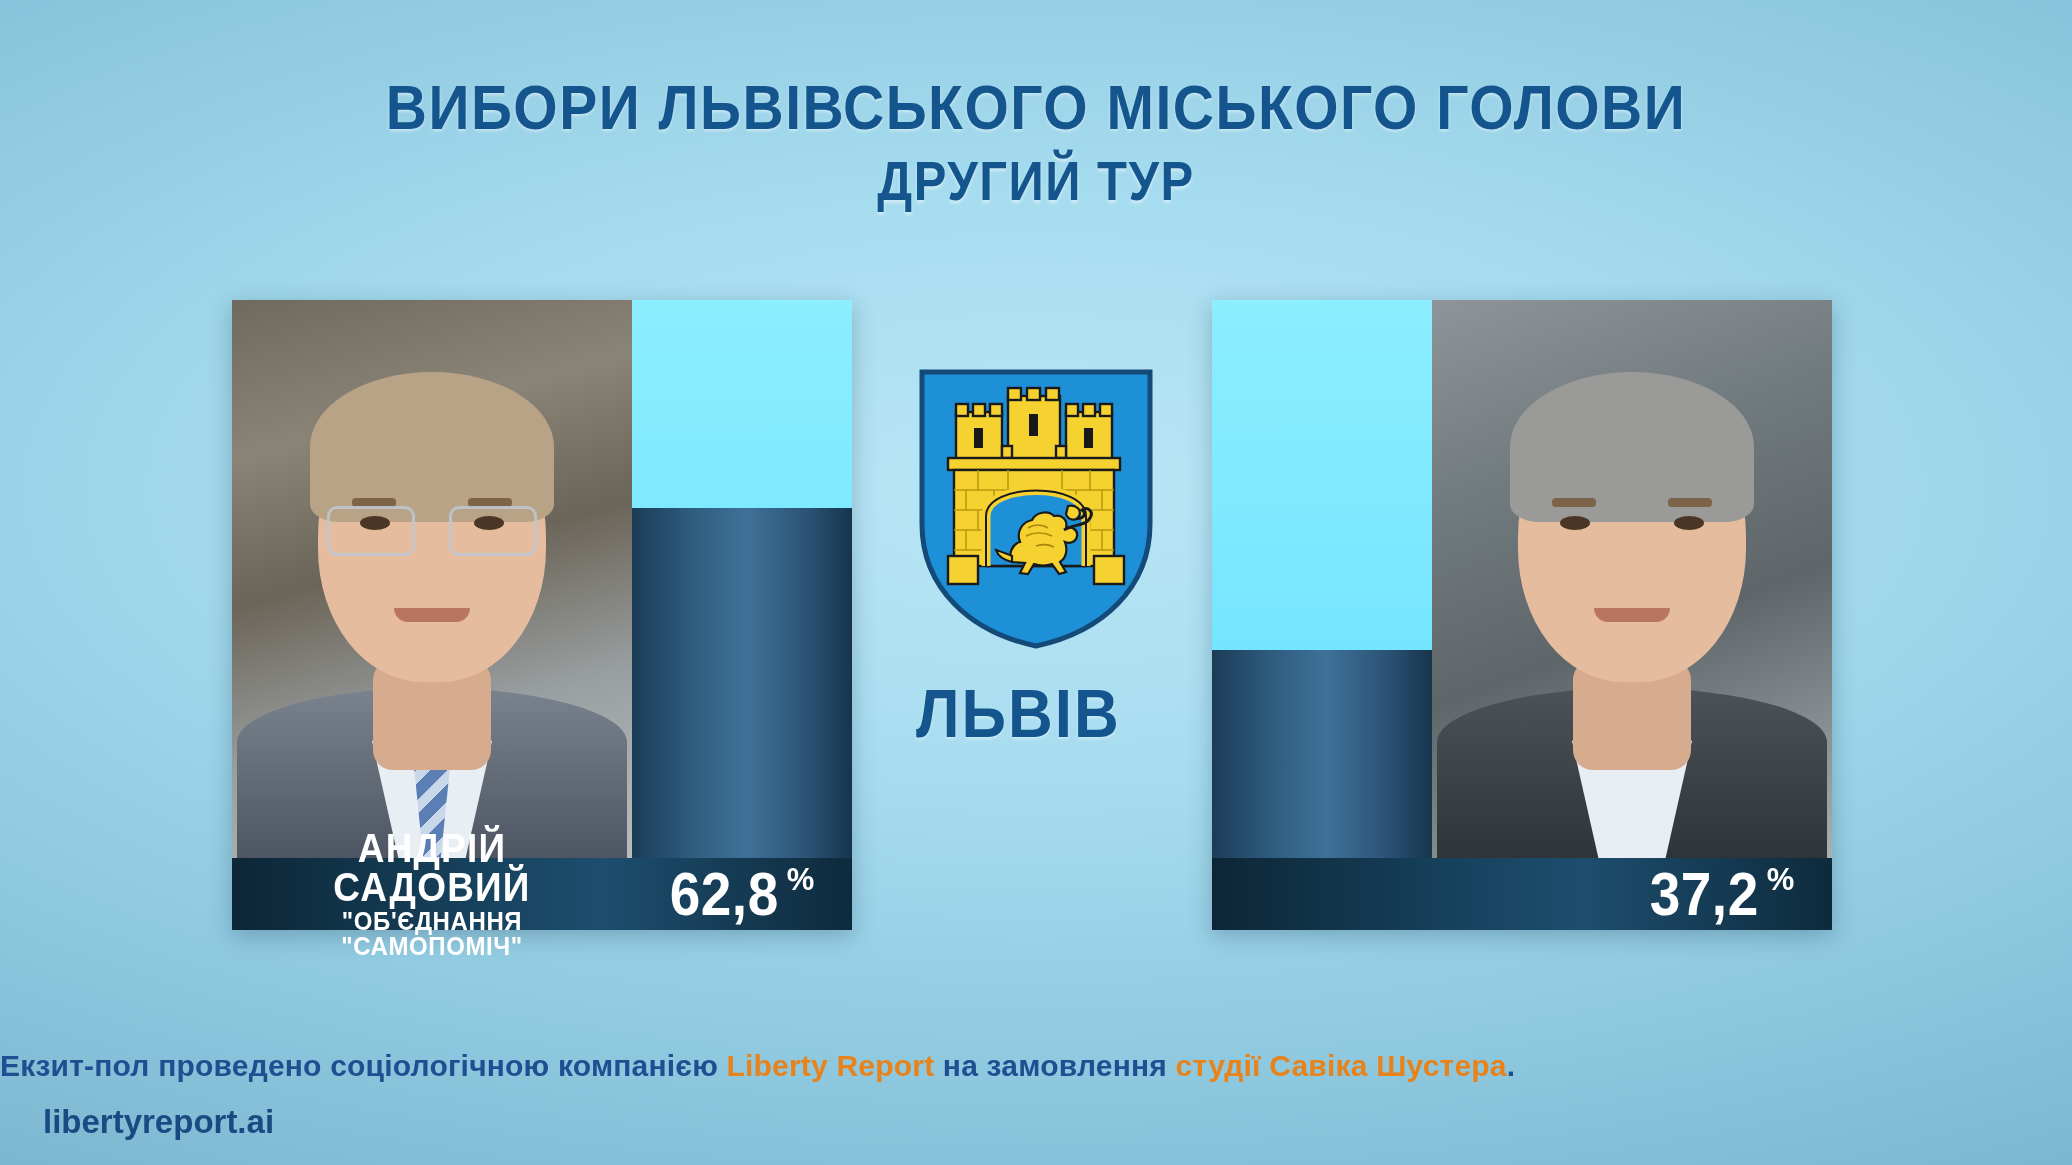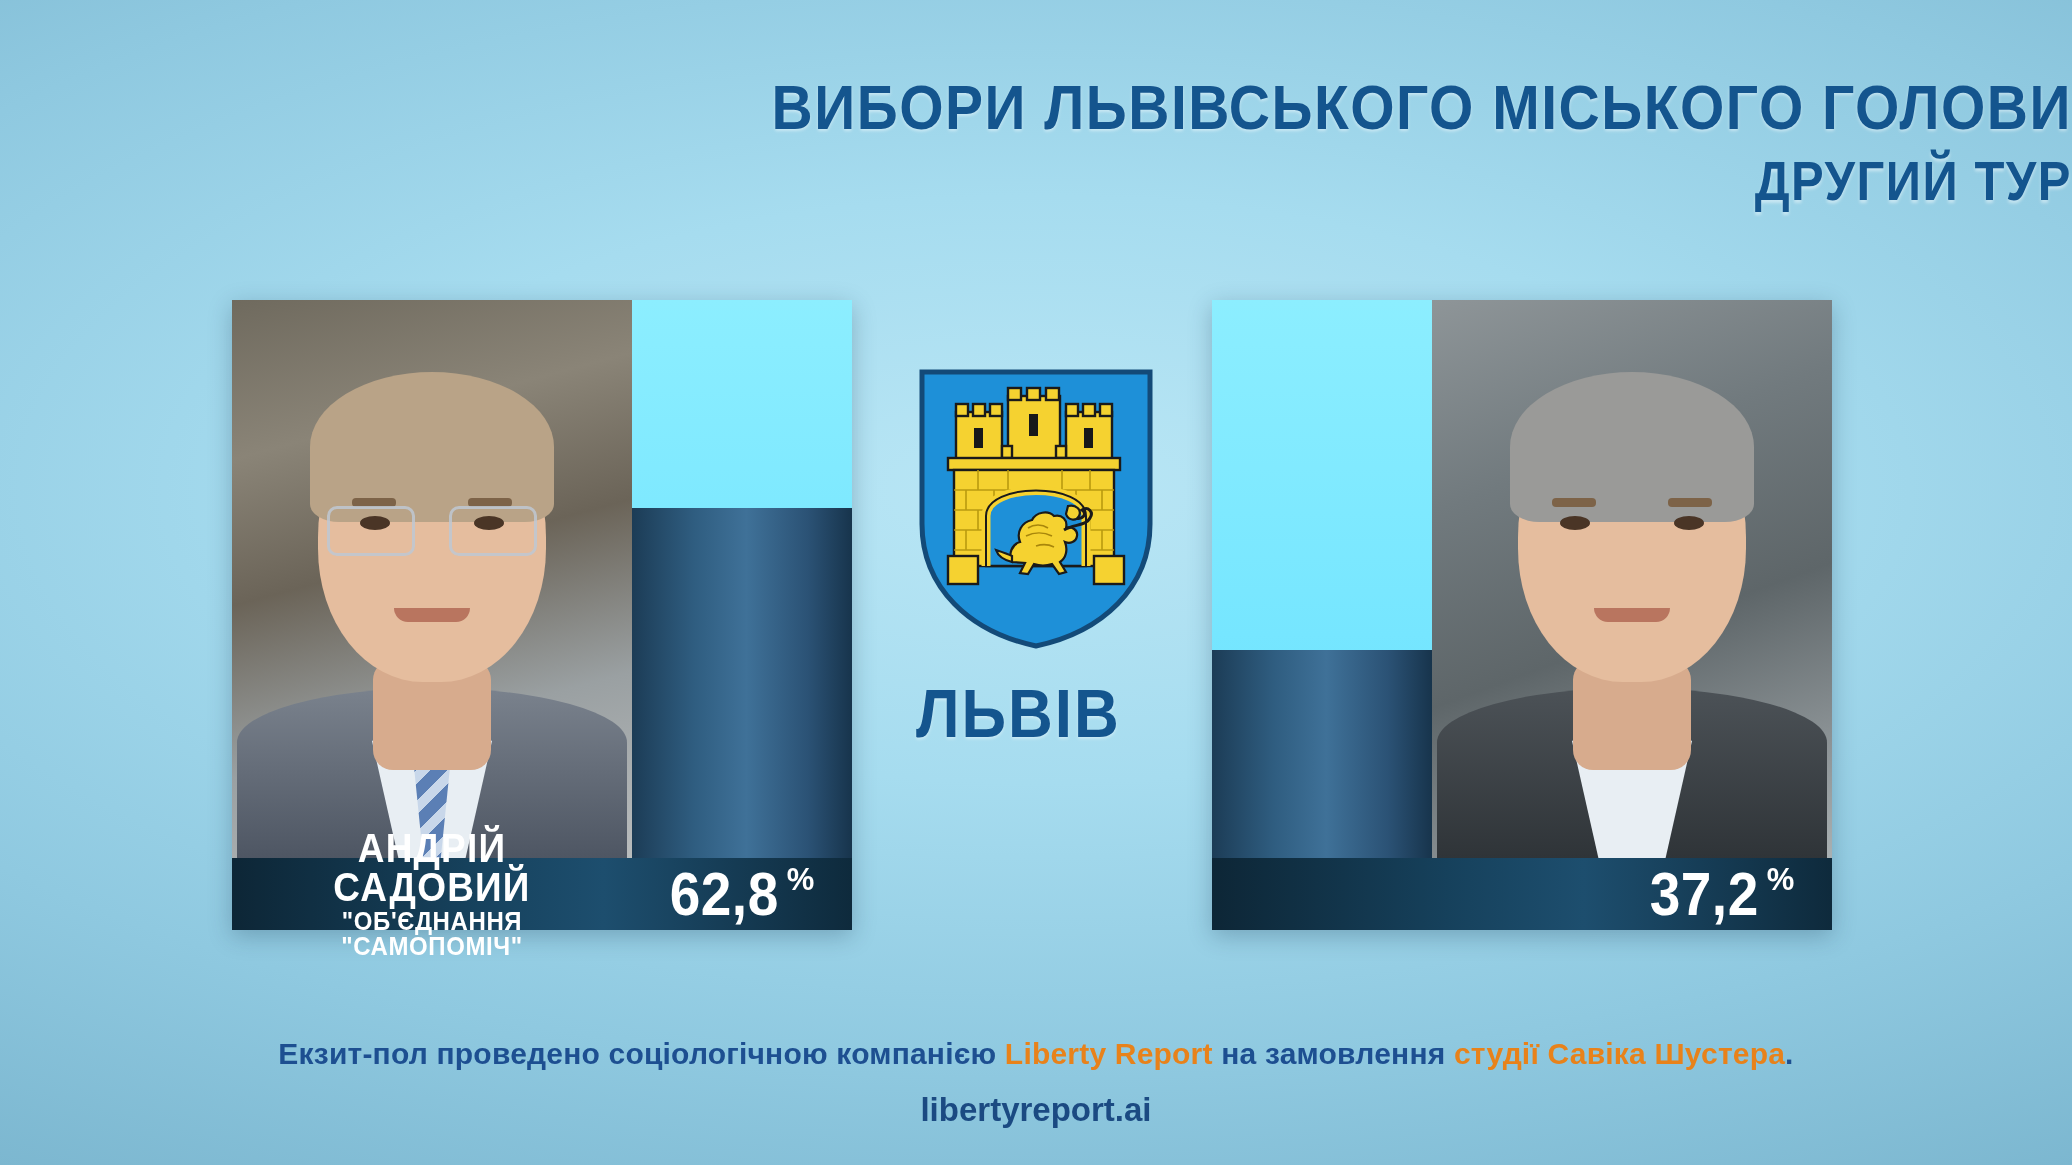--- a/index.html
+++ b/index.html
@@ -58,21 +58,21 @@
     line-height: 1.03;
     letter-spacing: -0.5px;
   }
 
   
   #title-block {
     position: absolute;
     left: 0;
     right: 0;
     top: 74px;
-    text-align: right;
+    text-align: center;
     color: #14558e;
     text-shadow: 0 2px 3px rgba(255,255,255,0.45);
   }
   #main-title {
     font-size: 57px;
     font-weight: bold;
     letter-spacing: 1.5px;
     line-height: 1.05;
     transform: scaleY(1.12);
     transform-origin: top center;
@@ -274,36 +274,36 @@
     color: #14558e;
     letter-spacing: 2px;
     transform: scaleY(1.1);
     text-shadow: 0 2px 3px rgba(255,255,255,0.4);
   }
 
   
   #footer {
     position: absolute;
     left: 0; right: 0;
-    bottom: 36px;
-    text-align: center;
+    bottom: 24px;
     color: #1d4f91;
   }
   .foot-line {
     font-size: 30px;
     font-weight: bold;
     line-height: 1.45;
     letter-spacing: 0.2px;
   }
   .hl { color: #e8821a; }
   #site-line {
     margin-top: 16px;
     font-size: 33px;
     font-weight: bold;
     color: #1b4a82;
+    padding-left: 43px;
   }
 </style>
 </head>
 <body>
 
 <div id="stage">
 
 
   <div id="title-block">
     <div id="main-title">ВИБОРИ ЛЬВІВСЬКОГО МІСЬКОГО ГОЛОВИ</div>

